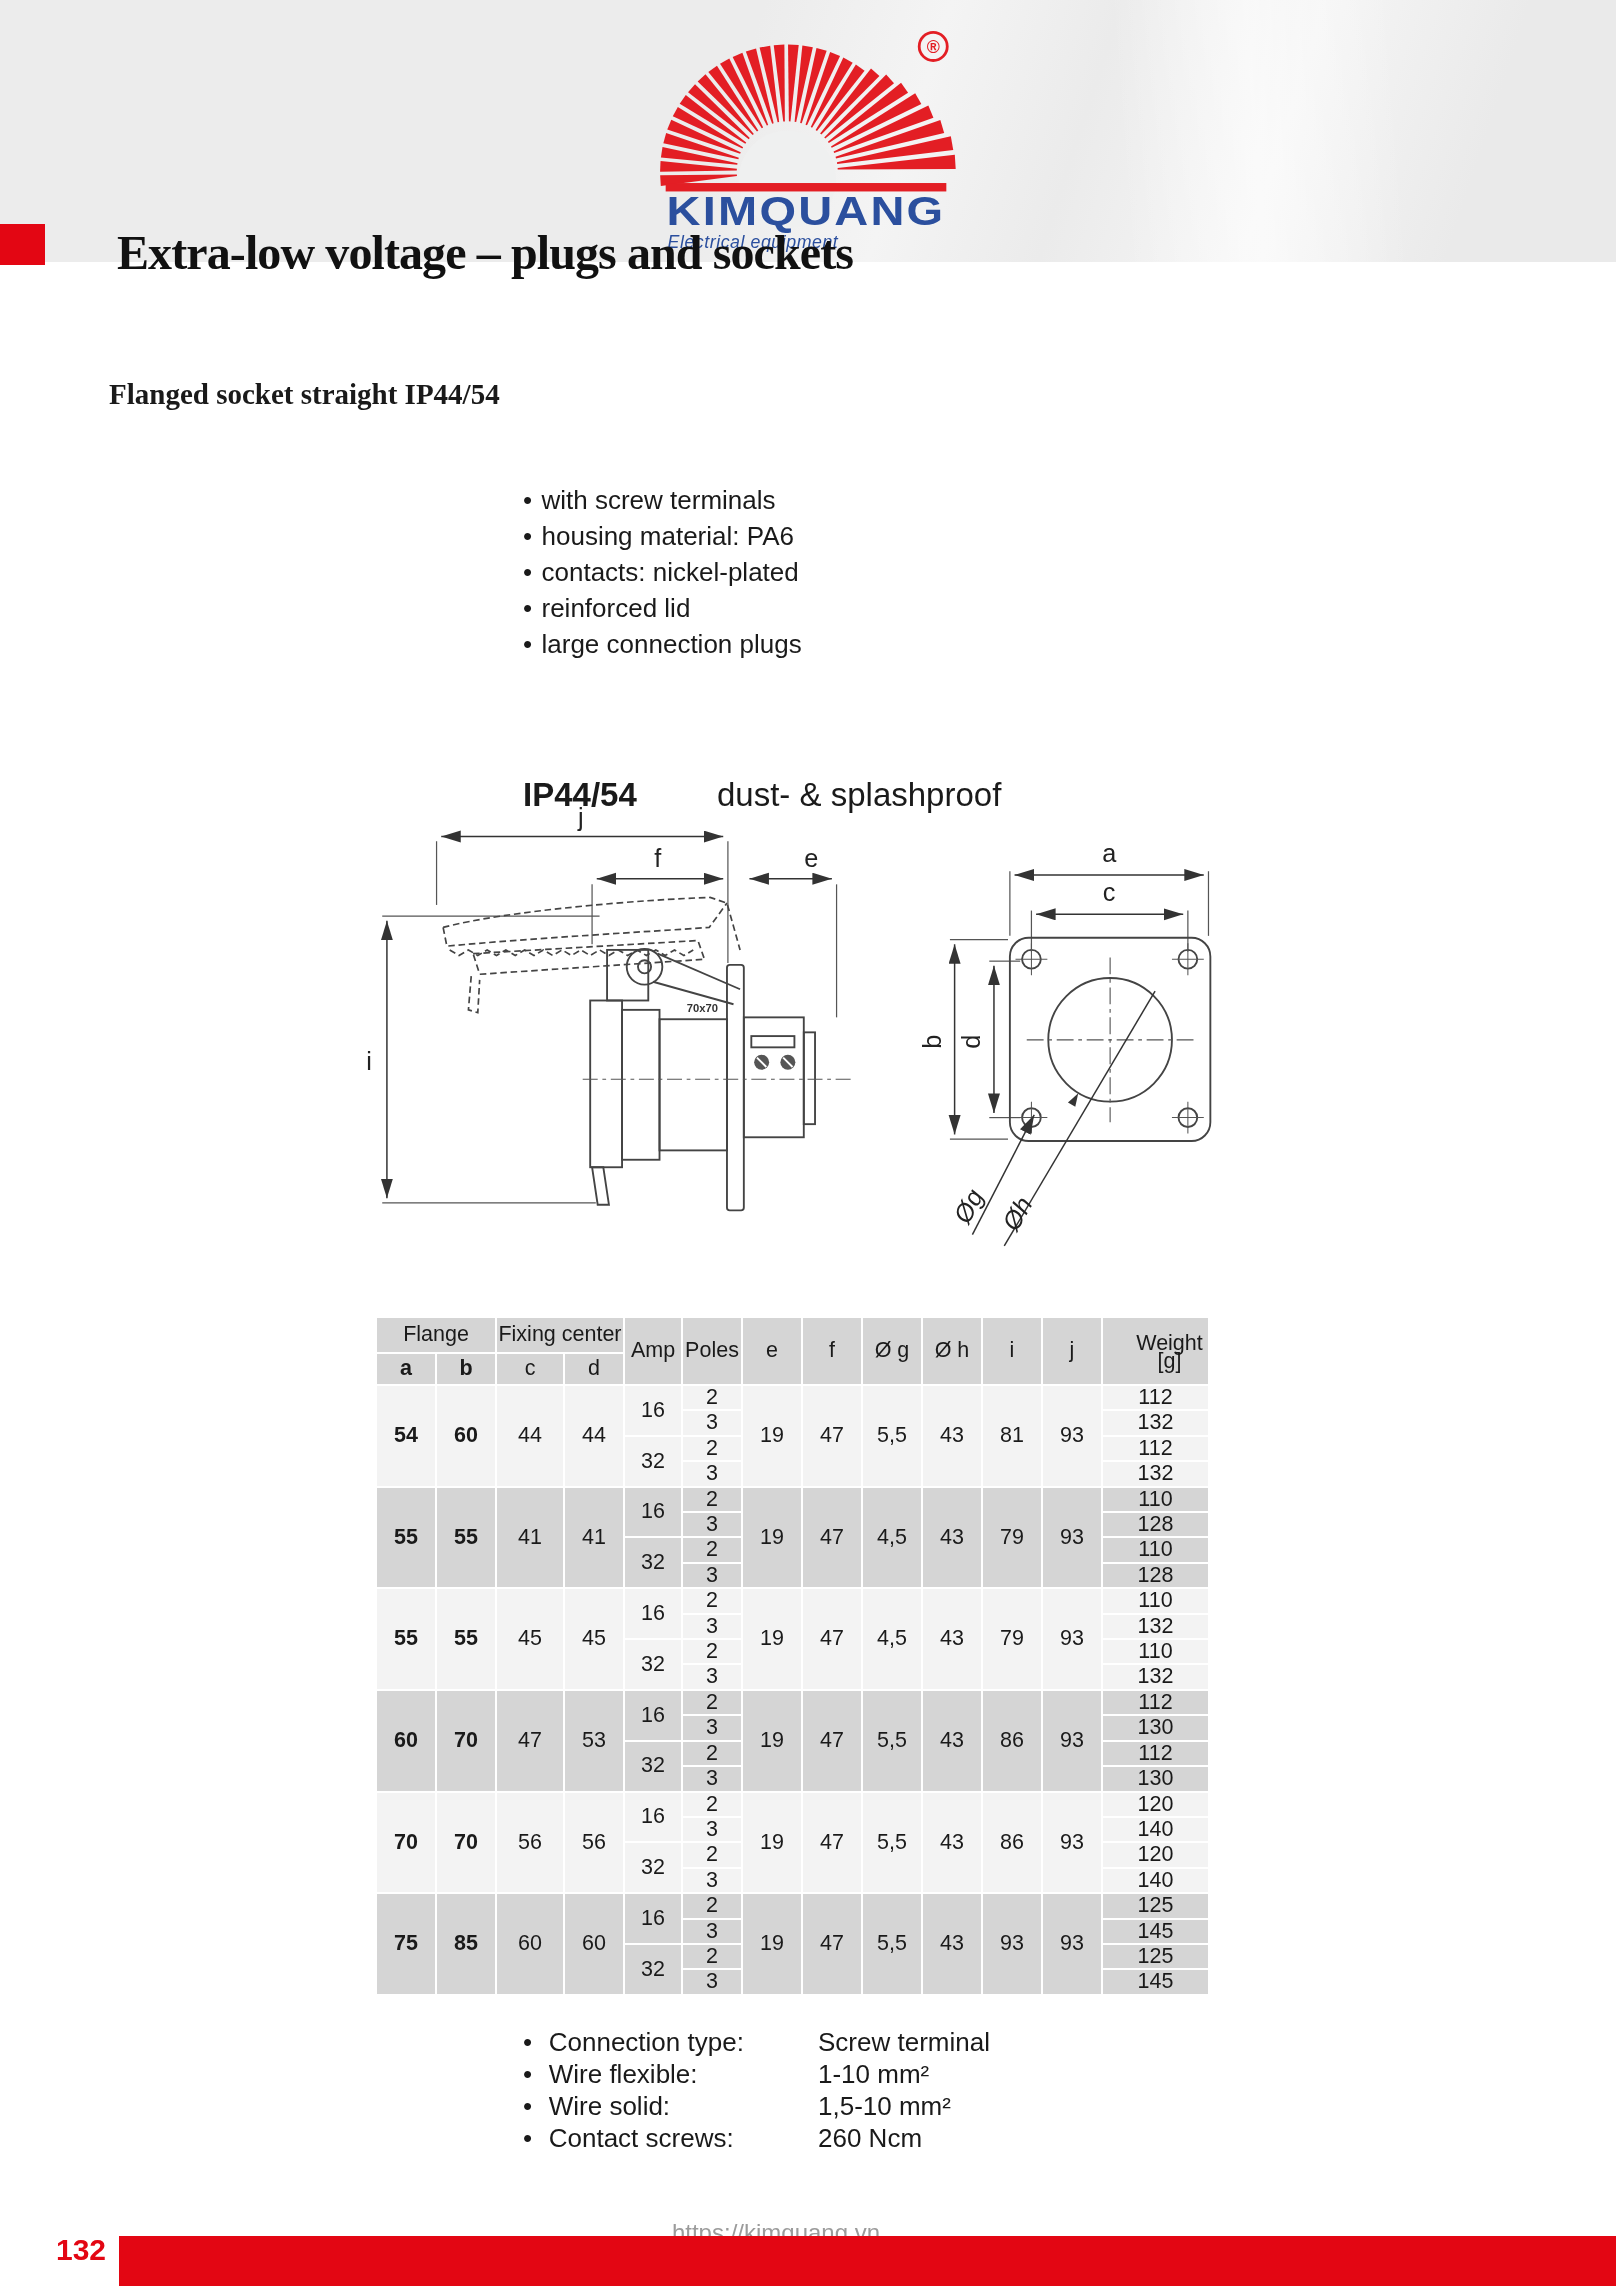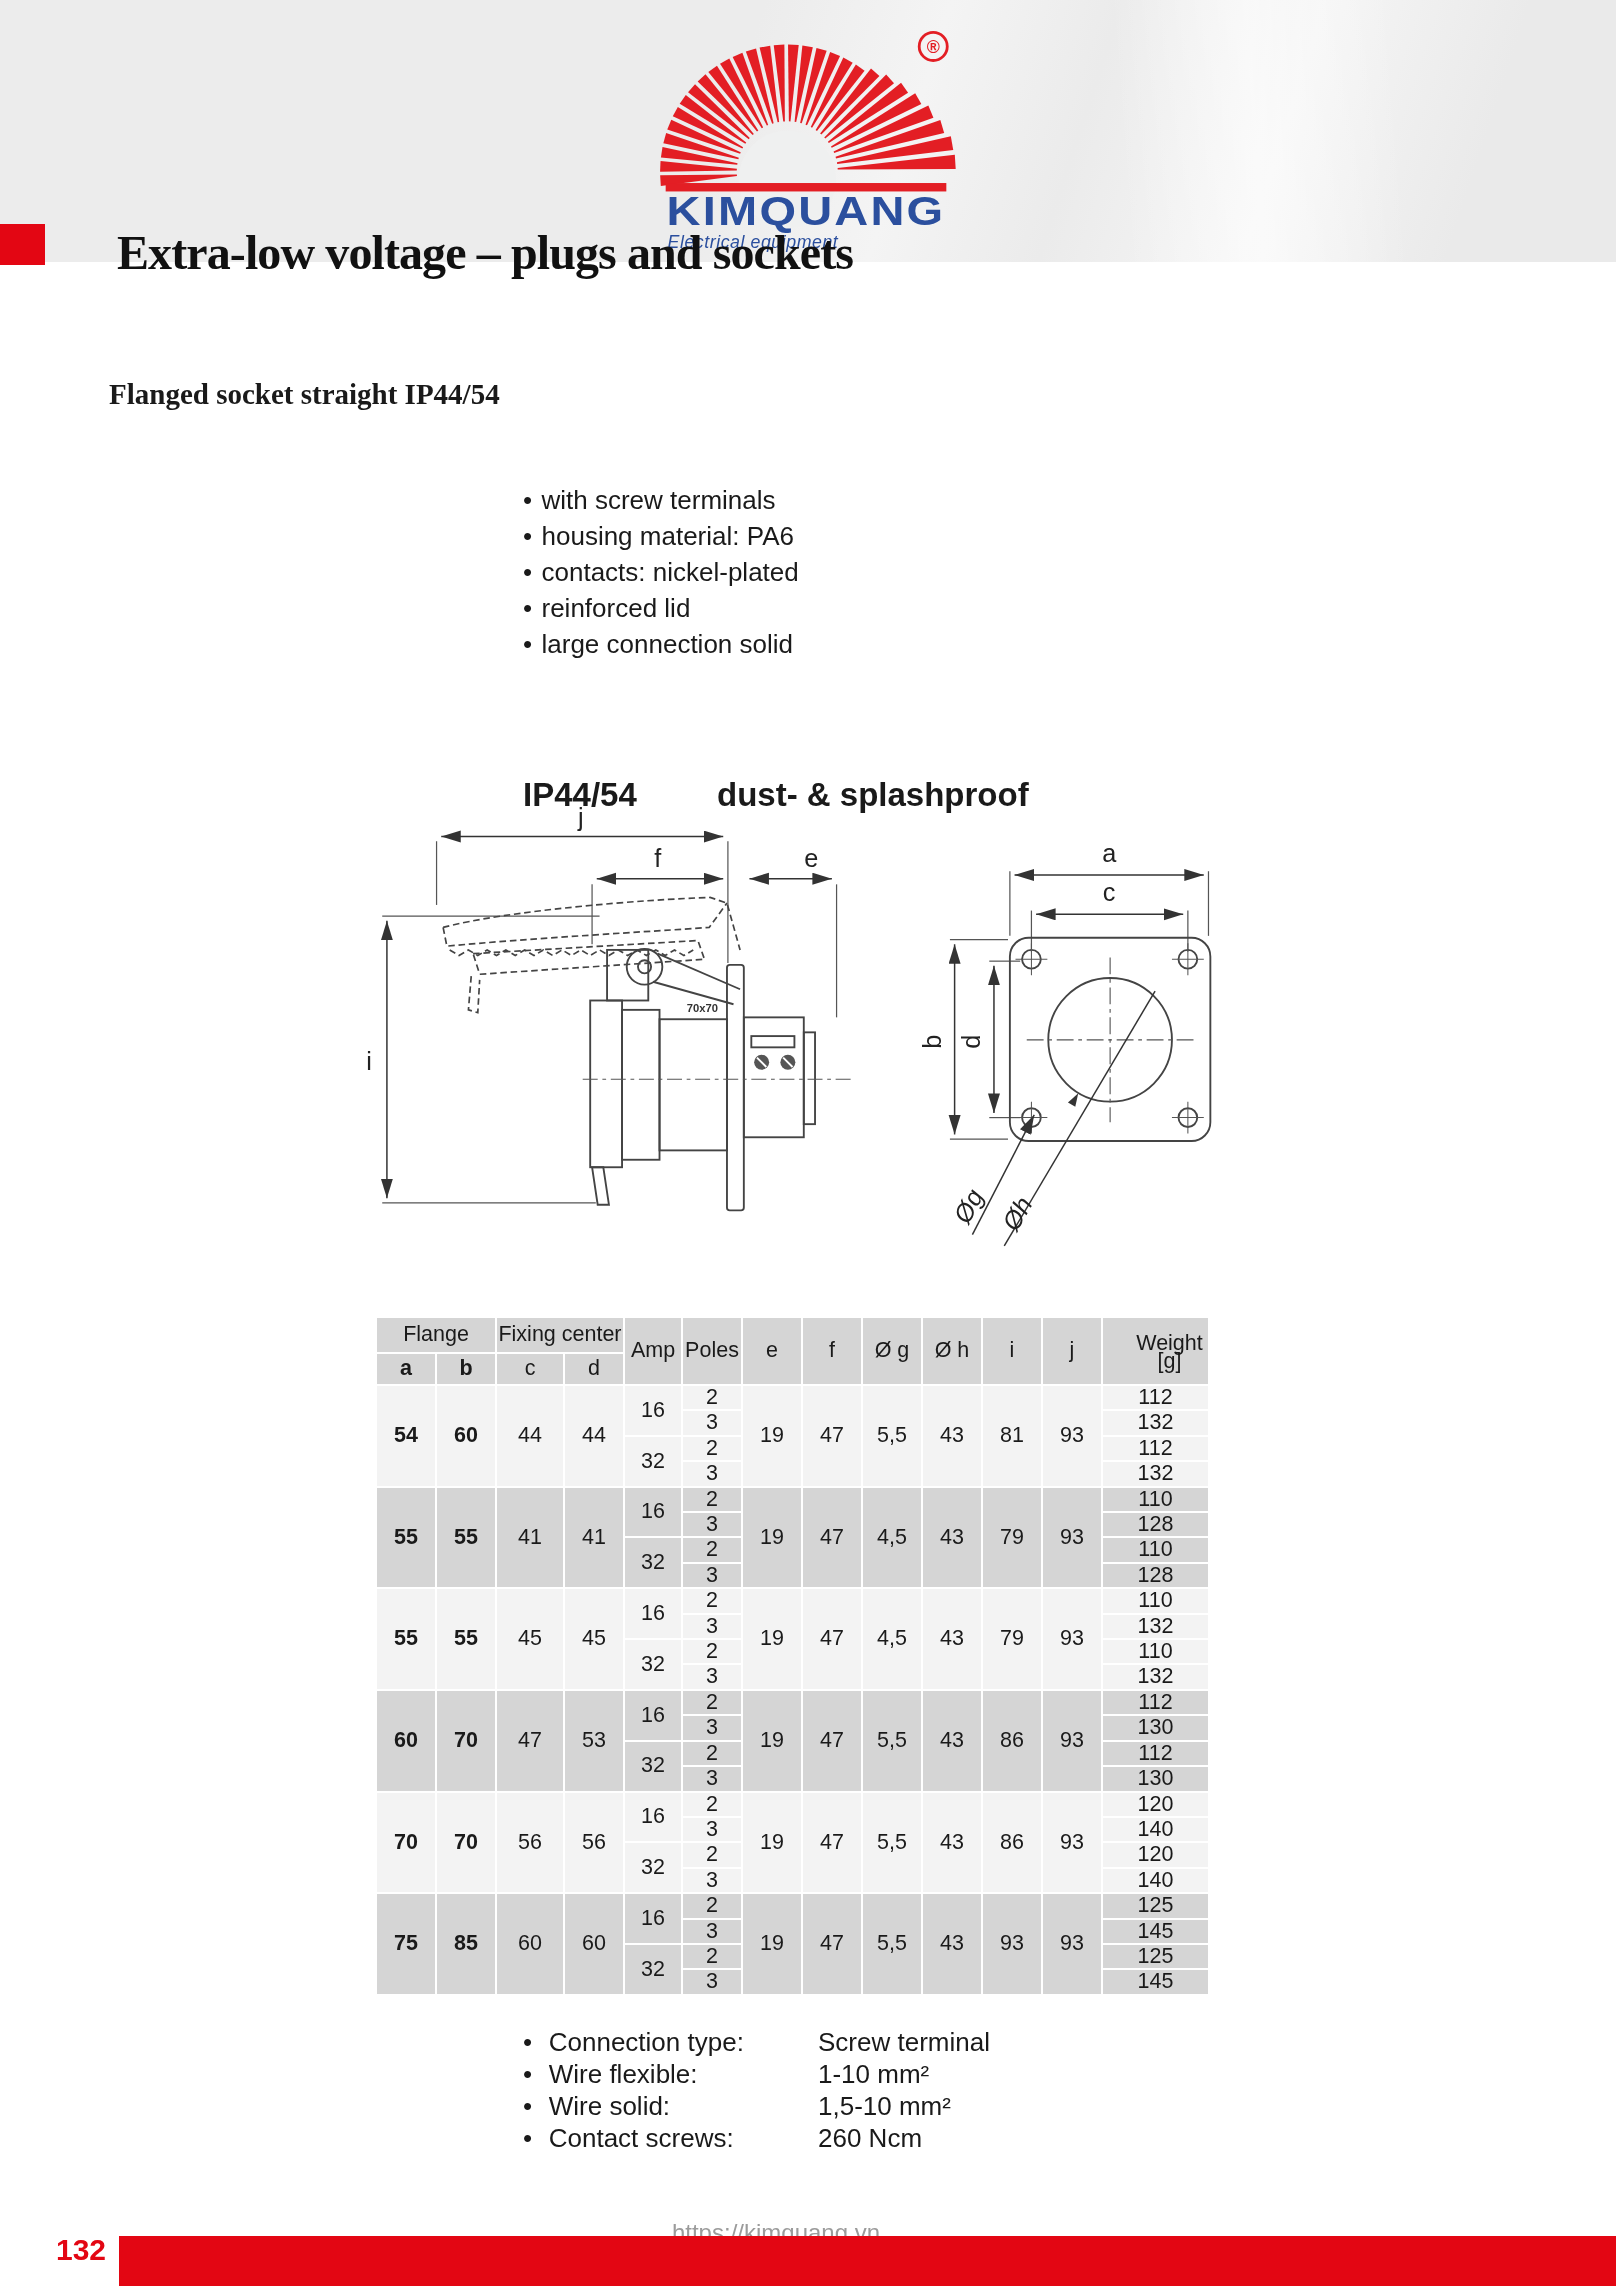--- a/index.html
+++ b/index.html
@@ -14,21 +14,21 @@
     transform:rotate(-14deg);}
   .accent-rect{left:0;top:224px;width:45px;height:41px;background:#e30613;}
   .page-title{left:117px;top:225px;font-size:48px;font-weight:bold;letter-spacing:-0.9px;color:#111;font-family:Liberation Serif, serif;}
   .section-title{left:109px;top:378px;font-size:29px;font-weight:bold;font-family:Liberation Serif, serif;}
   
   .features{left:523px;top:482px;font-size:26px;line-height:36px;}
   .features li{list-style:none;}
   .features li:before{content:"\2022";margin-right:9.4px;font-size:26px;}
   .ip-line{left:523px;top:730px;font-size:33px;margin-top:46px;}
   .ip-line .ip{font-weight:bold;}
-  .ip-line .ipdesc{position:absolute;left:194px;top:0;white-space:nowrap;font-weight:bold;}
+  .ip-line .ipdesc{position:absolute;left:194px;top:0;white-space:nowrap;font-weight:normal;}
   
   svg text{font-family:"Liberation Sans",sans-serif;}
   .dim-label{font-size:27px;fill:#222;}
   .tiny-label{font-size:12px;fill:#333;font-weight:bold;}
   
   .spec-table-wrap{left:375px;top:1316px;}
   table.spec{border-collapse:separate;border-spacing:2.8px;table-layout:fixed;}
   table.spec td{text-align:center;vertical-align:middle;font-size:21.5px;padding:0;
     height:23.4px;line-height:23.4px;background:#f3f3f3;}
   table.spec tr.hdr td{background:#d5d5d5;}
@@ -98,21 +98,21 @@
 
 <div class="abs accent-rect"></div>
 <div class="abs page-title">Extra-low voltage – plugs and sockets</div>
 <div class="abs section-title">Flanged socket straight IP44/54</div>
 
 <ul class="abs features" style="margin:0;padding:0;">
   <li>with screw terminals</li>
   <li>housing material: PA6</li>
   <li>contacts: nickel-plated</li>
   <li>reinforced lid</li>
-  <li>large connection solid</li>
+  <li>large connection plugs</li>
 </ul>
 
 <div class="abs ip-line">
   <span class="ip">IP44/54</span>
   <span class="ipdesc">dust- &amp; splashproof</span>
 </div>
 
 <svg class="abs" style="left:356px;top:796px;" width="993" height="483" viewBox="380 850 1060 515">
   <defs>
     <marker id="ar" markerWidth="14" markerHeight="10" refX="13" refY="4" orient="auto-start-reverse">

